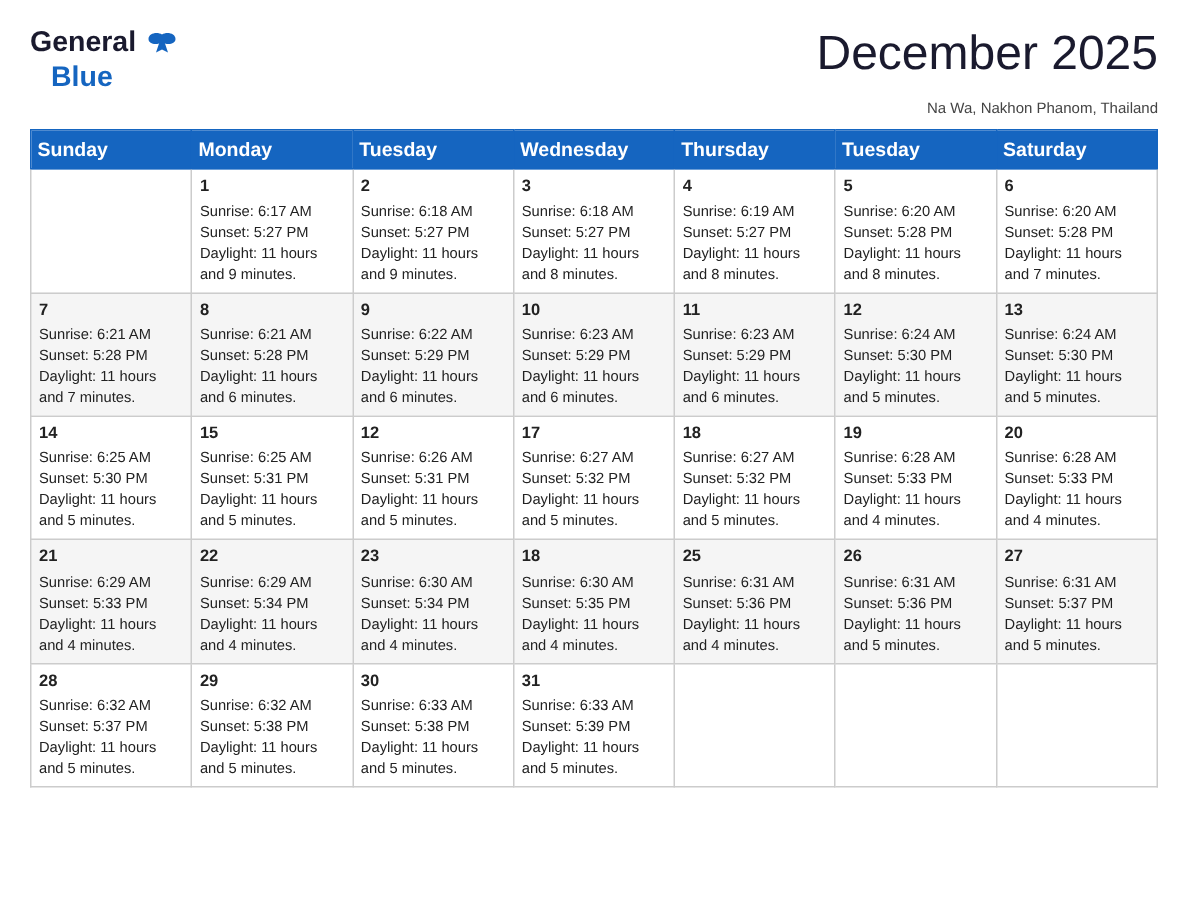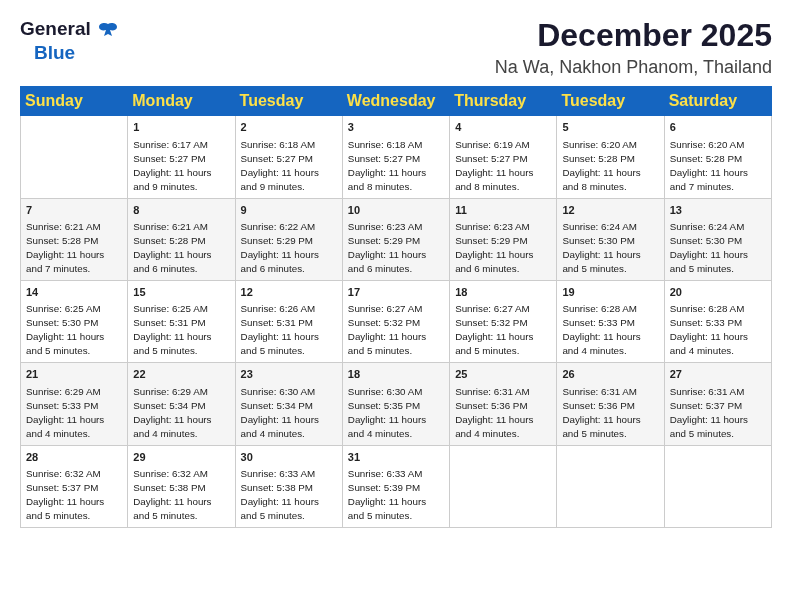--- a/index.html
+++ b/index.html
@@ -30,41 +30,41 @@
     .logo-row {
       display: flex;
       align-items: center;
       gap: 4px;
     }
     .title-section {
       text-align: right;
     }
     .main-title {
       font-size: 32px;
-      font-weight: bold;
+      font-weight: normal;
       color: #1a1a2e;
       line-height: 1.1;
     }
     .subtitle {
-      font-size: 18px;
+      font-size: 10px;
       color: #444;
-      margin-top: 4px;
+      margin-top: 14px;
     }
     table {
       width: 100%;
       border-collapse: collapse;
       table-layout: fixed;
       font-size: 10.5px;
     }
     thead tr th {
       background: #1565c0;
-      color: #fde047;
+      color: #ffffff;
       padding: 5px 4px;
       text-align: left;
-      font-size: 16px;
+      font-size: 13px;
       font-weight: bold;
       border: 1px solid #1565c0;
     }
     tbody tr td {
       border: 1px solid #ccc;
       vertical-align: top;
       padding: 4px 5px;
       min-height: 70px;
       height: 82px;
       font-size: 10px;

